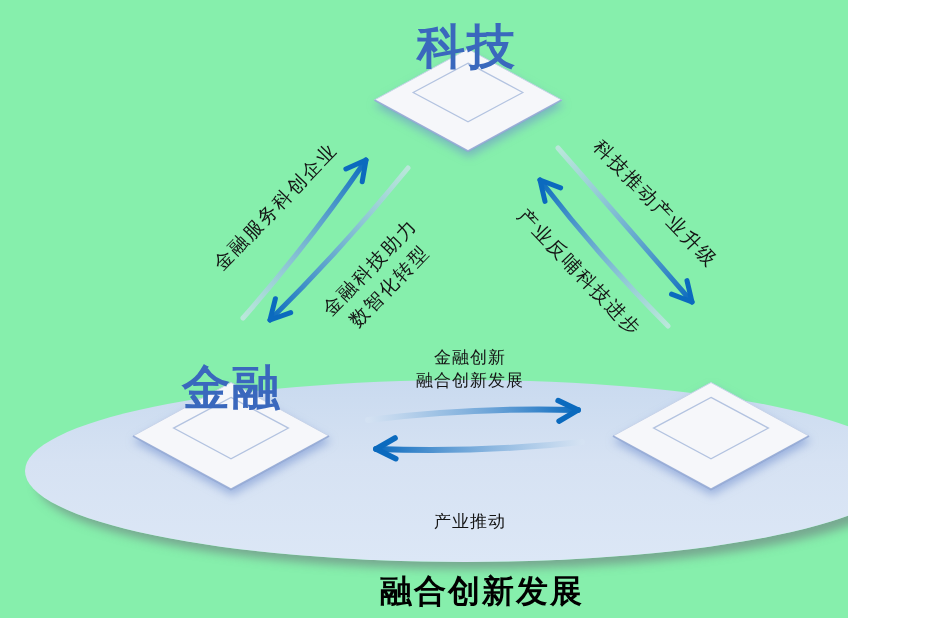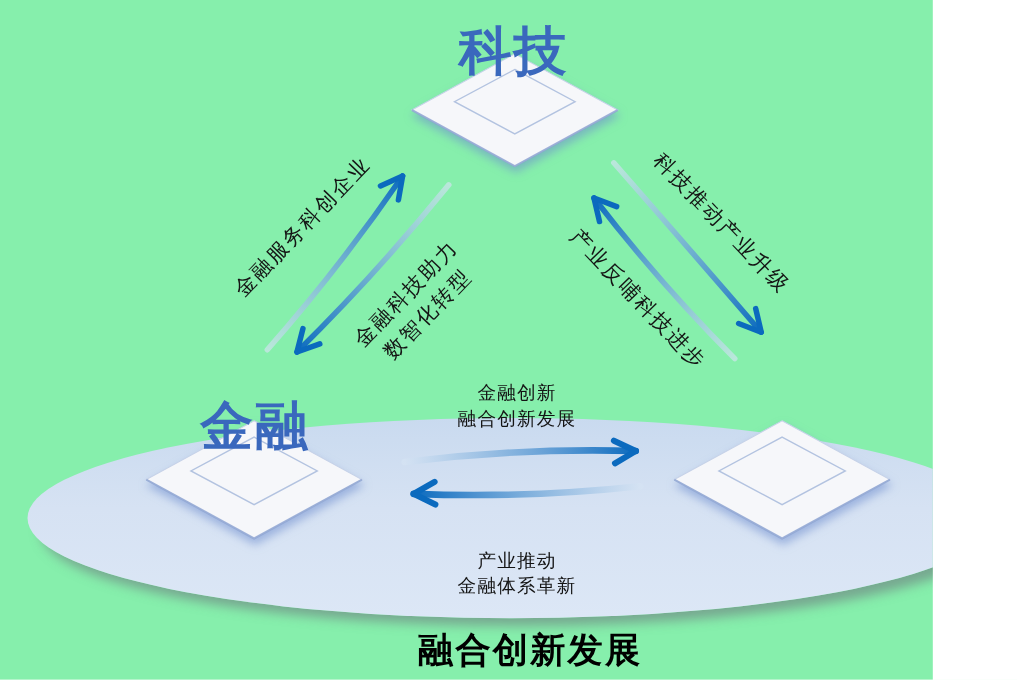--- a/index.html
+++ b/index.html
@@ -137,18 +137,17 @@
 
   <div class="edge-label rot-right" style="left:579px;top:273px;">产业反哺科技进步</div>
 
   <div class="edge-label horiz" style="left:470px;top:370px;">
     <div>金融创新</div>
     <div>融合创新发展</div>
   </div>
 
   <div class="edge-label horiz" style="left:470px;top:489px;margin-top:33px;">
     <div>产业推动</div>
-    <div>金融体系革新</div>
   </div>
 
   <div class="caption" style="left:482px;top:592px;">融合创新发展</div>
 
 </div>
 
 </body></html>

